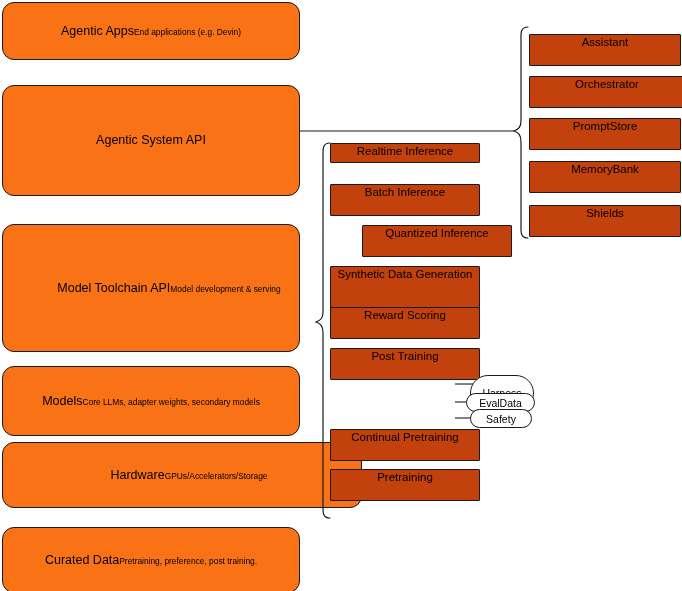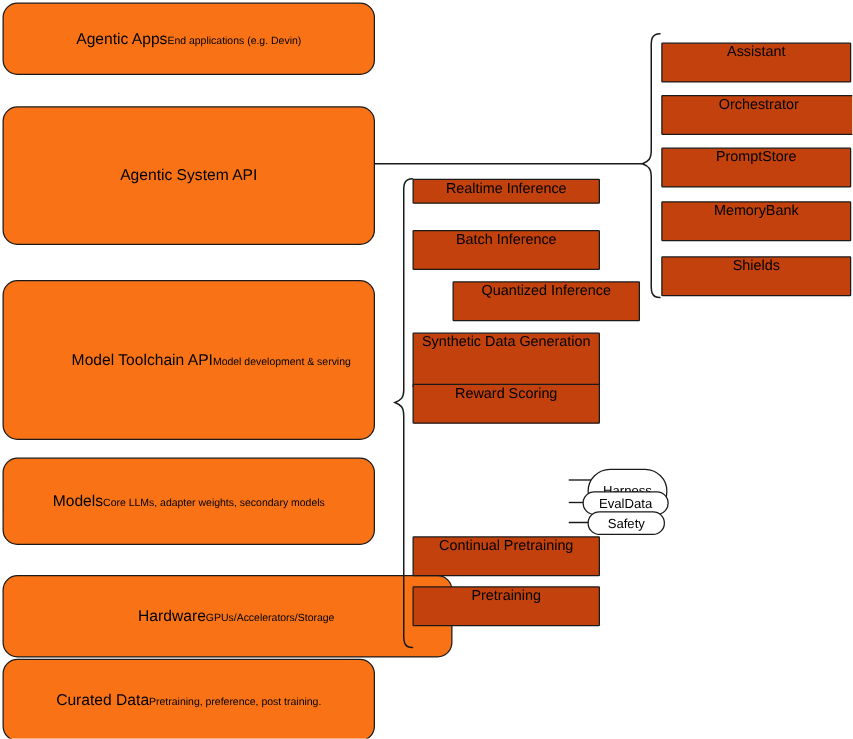--- a/index.html
+++ b/index.html
@@ -122,21 +122,21 @@
   <div class="box" style="left:2px; top:224px; width:298px; height:128px;padding-left:36px;">
     <div class="title">Model Toolchain API</div>
     <div class="subtitle">Model development &amp; serving</div>
   </div>
 
   <div class="box" style="left:2px; top:366px; width:298px; height:70px;">
     <div class="title">Models</div>
     <div class="subtitle">Core LLMs, adapter weights, secondary models</div>
   </div>
 
-  <div class="box" style="left:2px; top:460px; width:360px; height:66px;padding-left:14px;">
+  <div class="box" style="left:2px; top:442px; width:360px; height:66px;padding-left:14px;">
     <div class="title">Hardware</div>
     <div class="subtitle">GPUs/Accelerators/Storage</div>
   </div>
 
   <div class="box" style="left:2px; top:527px; width:298px; height:66px;">
     <div class="title">Curated Data</div>
     <div class="subtitle">Pretraining, preference, post training.</div>
   </div>
 
   <div class="stack-box" style="left:330px; top:143px; width:150px; height:20px;">
@@ -146,20 +146,23 @@
     <span>Batch Inference</span>
   </div>
   <div class="stack-box" style="left:330px; top:225px; width:150px; height:32px;margin-left:32px;">
     <span>Quantized Inference</span>
   </div>
   <div class="stack-box" style="left:330px; top:266px; width:150px; height:44px;">
     <span>Synthetic Data Generation</span>
   </div>
   <div class="stack-box" style="left:330px; top:307px; width:150px; height:32px;">
     <span>Reward Scoring</span>
+  </div>
+  <div class="stack-box" style="left:330px; top:348px; width:150px; height:32px;">
+    <span>Post Training</span>
   </div>
   <div class="stack-box" style="left:330px; top:429px; width:150px; height:32px;">
     <span>Continual Pretraining</span>
   </div>
   <div class="stack-box" style="left:330px; top:469px; width:150px; height:32px;">
     <span>Pretraining</span>
   </div>
 
   <div class="pill" style="left:470px; top:375px; width:64px; height:36px;">
     <span>Harness</span>

